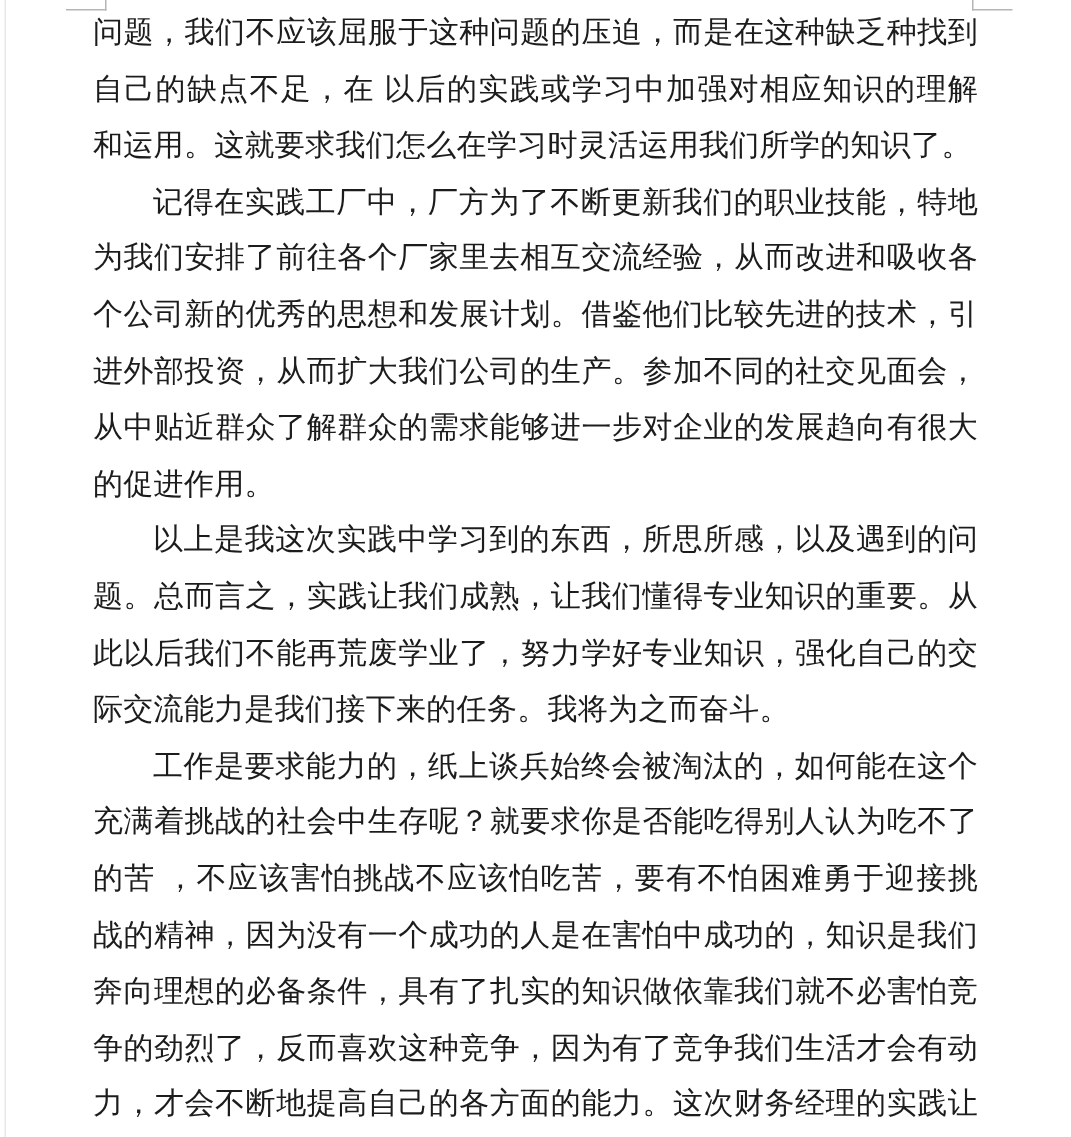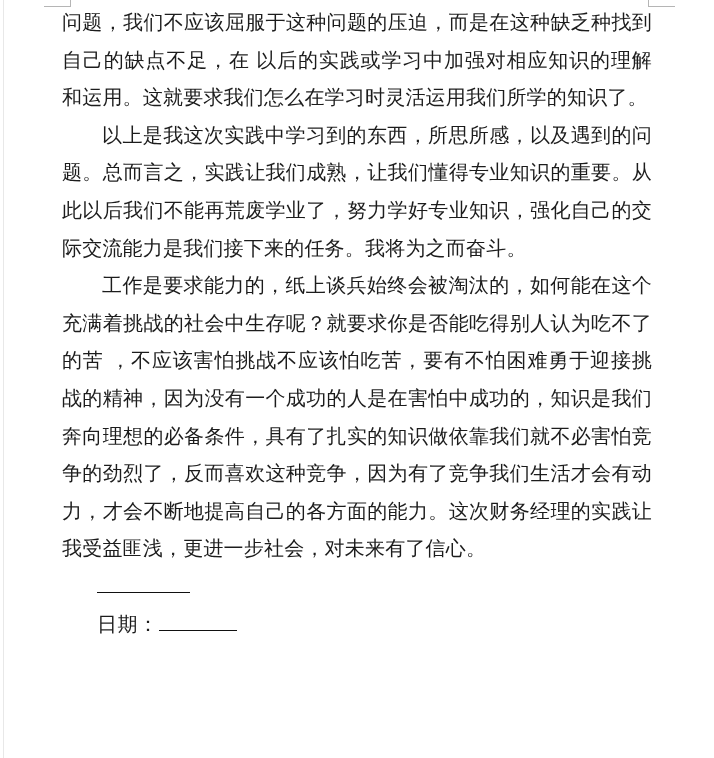--- a/index.html
+++ b/index.html
@@ -85,20 +85,21 @@
 <body>
 
 <div class="page">
   <div class="page-edge-left"></div>
   <div class="crop-mark-left"></div>
   <div class="crop-mark-right"></div>
 
   <div class="doc-body">
     <div id="paragraphs-container">
         <p class="no-indent">问题，我们不应该屈服于这种问题的压迫，而是在这种缺乏种找到自己的缺点不足，在 以后的实践或学习中加强对相应知识的理解和运用。这就要求我们怎么在学习时灵活运用我们所学的知识了。</p>
+        <p>记得在实践工厂中，厂方为了不断更新我们的职业技能，特地为我们安排了前往各个厂家里去相互交流经验，从而改进和吸收各个公司新的优秀的思想和发展计划。借鉴他们比较先进的技术，引进外部投资，从而扩大我们公司的生产。参加不同的社交见面会，从中贴近群众了解群众的需求能够进一步对企业的发展趋向有很大的促进作用。</p>
         <p>以上是我这次实践中学习到的东西，所思所感，以及遇到的问题。总而言之，实践让我们成熟，让我们懂得专业知识的重要。从此以后我们不能再荒废学业了，努力学好专业知识，强化自己的交际交流能力是我们接下来的任务。我将为之而奋斗。</p>
         <p>工作是要求能力的，纸上谈兵始终会被淘汰的，如何能在这个充满着挑战的社会中生存呢？就要求你是否能吃得别人认为吃不了的苦 ，不应该害怕挑战不应该怕吃苦，要有不怕困难勇于迎接挑战的精神，因为没有一个成功的人是在害怕中成功的，知识是我们奔向理想的必备条件，具有了扎实的知识做依靠我们就不必害怕竞争的劲烈了，反而喜欢这种竞争，因为有了竞争我们生活才会有动力，才会不断地提高自己的各方面的能力。这次财务经理的实践让我受益匪浅，更进一步社会，对未来有了信心。</p>
       </div>
 
     <div class="sig-block">
       <div>
         <span class="blank-underline"></span>
       </div>
       <div>
         <span class="date-label">日期：</span><span class="blank-underline date-underline"></span>

